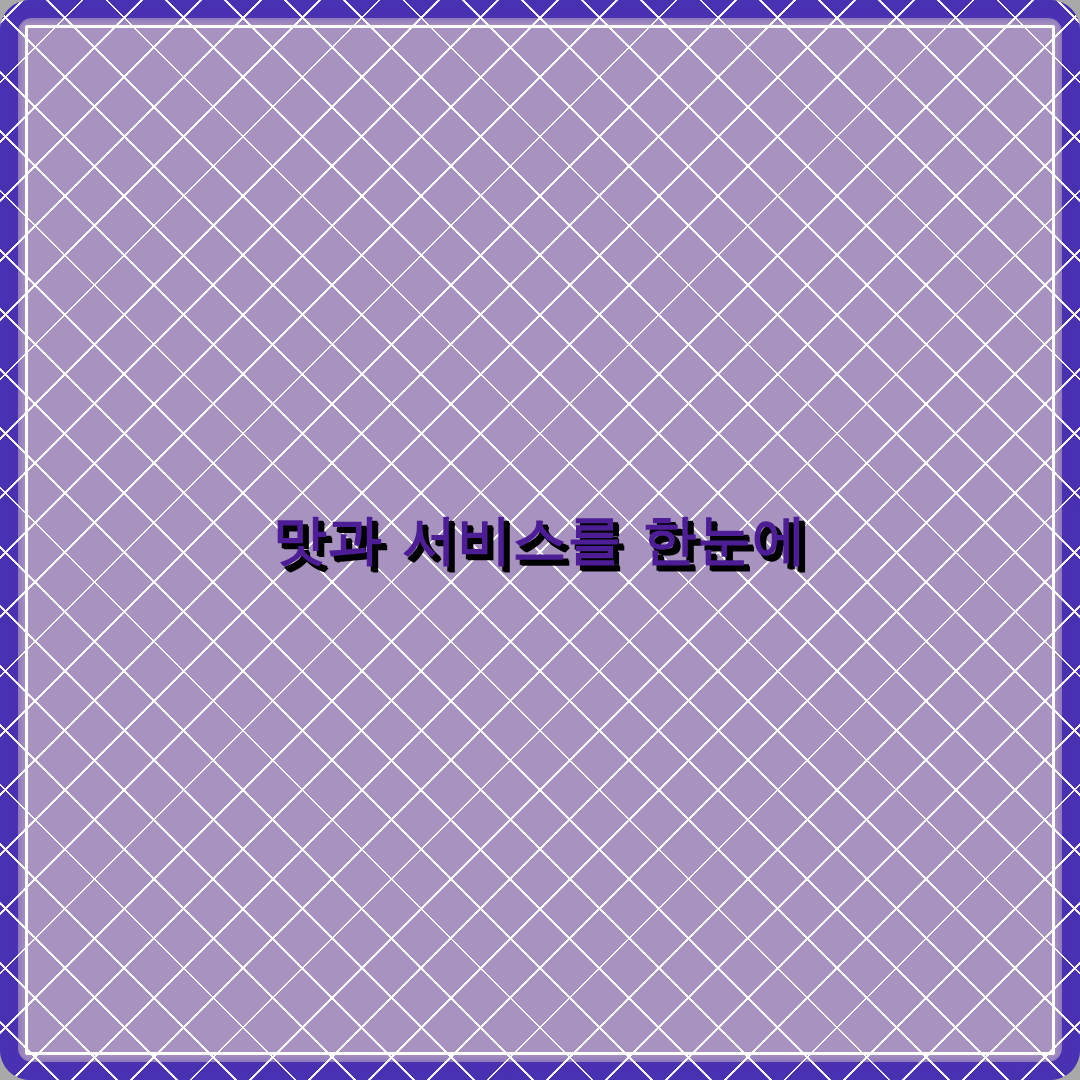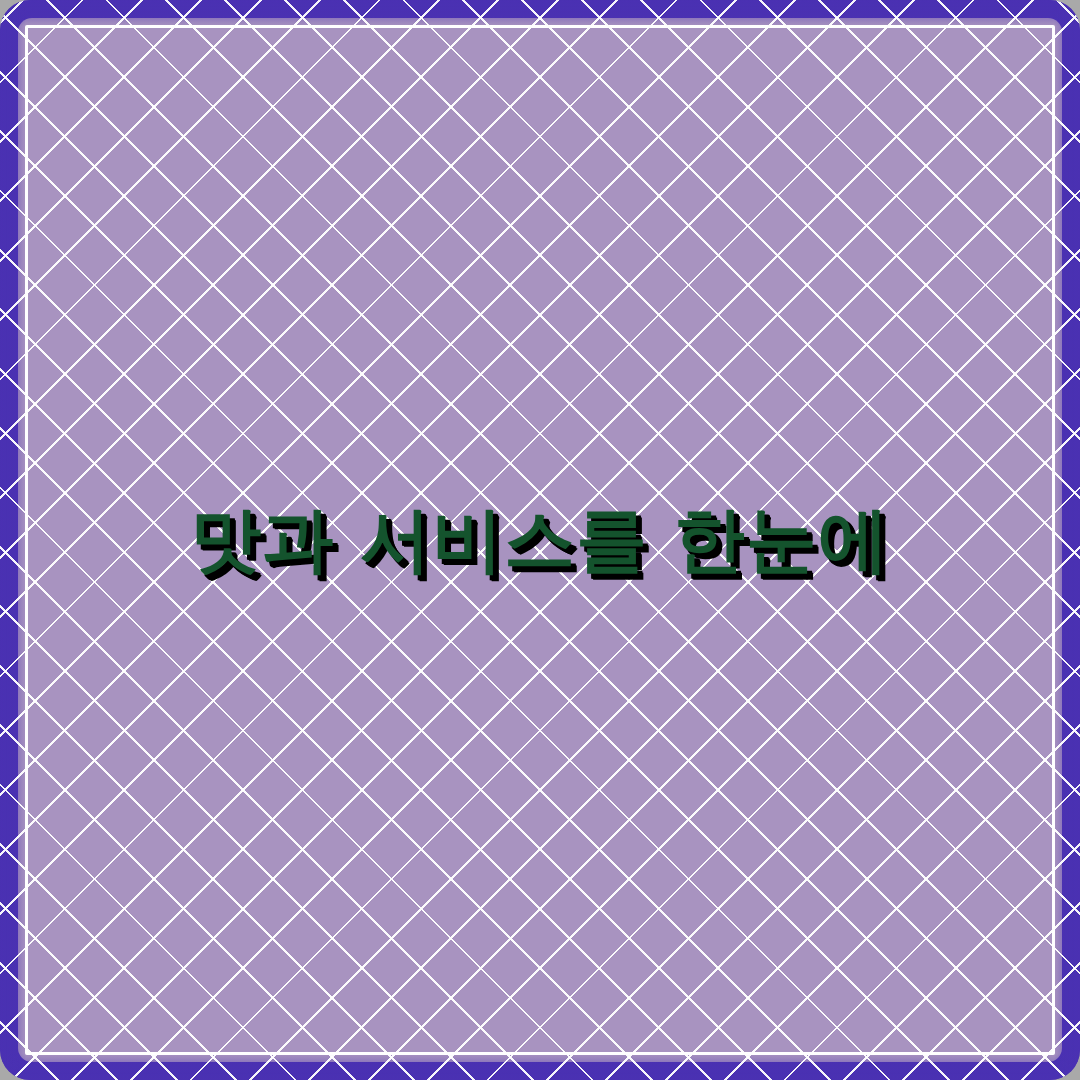--- a/index.html
+++ b/index.html
@@ -102,23 +102,23 @@
     top: 0;
     width: 1080px;
     height: 1080px;
     display: flex;
     align-items: center;
     justify-content: center;
   }
 
   #headline {
     font-family: "DejaVu Sans", "Liberation Sans", sans-serif;
-    font-size: 71px;
+    font-size: 54px;
     font-weight: bold;
-    color: #14532d;
+    color: #4c1d95;
     letter-spacing: 1px;
     white-space: nowrap;
     text-shadow:
        5px 5px 0 #000000,
        5px 4px 0 #000000,
        4px 5px 0 #000000,
        6px 6px 0 #000000;
     user-select: none;
   }
 </style>

